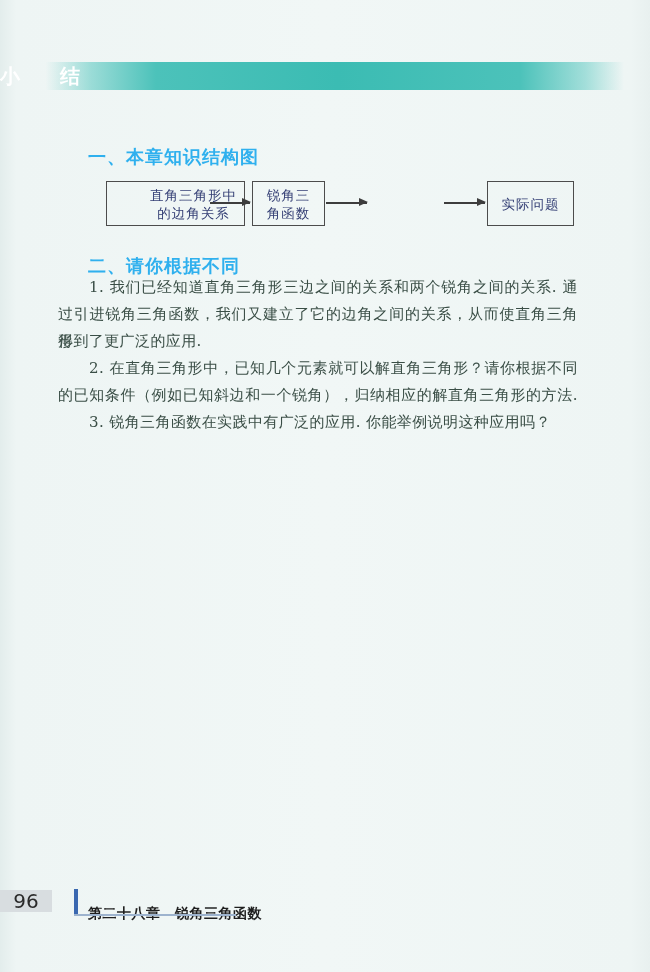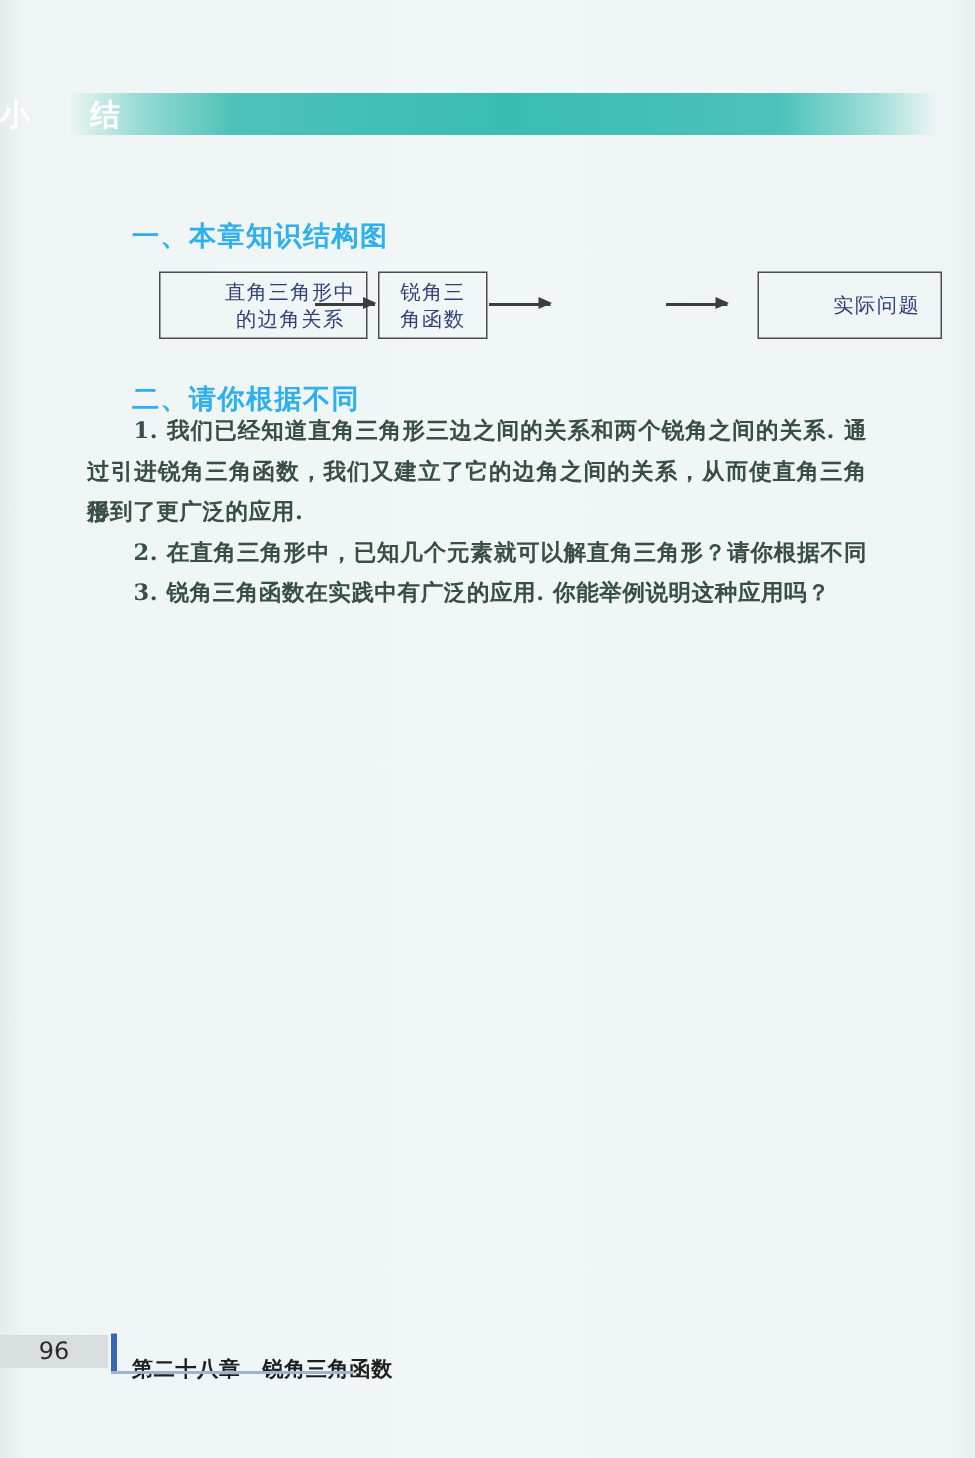--- a/index.html
+++ b/index.html
@@ -42,55 +42,54 @@
     border:1.5px solid #4c4c4c;background:transparent;
     display:flex;flex-direction:column;align-items:center;justify-content:center;
     color:var(--box-text);
     font-family:"DejaVu Serif",serif;
     font-size:13.5px;line-height:18px;letter-spacing:1px;
     text-align:center;
   }
   .flow-box.b1{left:106px;width:101px;padding-left:36px;}
   .flow-box.b2{left:252px;width:71px;}
   .flow-box.b3{left:369px;width:72px;}
-  .flow-box.b4{left:505px;width:85px;padding-left:36px;}
+  .flow-box.b4{left:487px;width:85px;}
   .flow-arrow{
     position:absolute;top:21px;height:1.5px;background:#3d3d3d;
   }
   .flow-arrow.a1{left:210px;width:40px;}
   .flow-arrow.a2{left:326px;width:41px;}
   .flow-arrow.a3{left:444px;width:41px;}
   .flow-arrow::after{
     content:"";position:absolute;right:-1px;top:-3.6px;
     border-left:9px solid #3d3d3d;
     border-top:4.5px solid transparent;
     border-bottom:4.5px solid transparent;
   }
   
   .body-text{
     position:absolute;top:274px;left:58px;width:520px;
     color:var(--body-text);
     font-family:"DejaVu Serif",serif;
     font-size:15px;
-    font-weight:bold;
   }
   .text-line{height:27px;line-height:27px;letter-spacing:.4px;white-space:nowrap;}
   .text-line.justify{
     white-space:normal;
     text-align:justify;text-align-last:justify;
     text-justify:inter-character;
   }
   .text-line.indent{text-indent:31px;}
   
   .footer{position:absolute;left:0;top:889px;width:650px;height:30px;}
   .page-number-band{
-    position:absolute;left:0;top:1px;width:72px;height:22px;
+    position:absolute;left:0;top:1px;width:52px;height:22px;
     background:var(--band-gray);
     text-align:center;line-height:22px;
-    color:#2b2b2b;font-size:16px;font-family:"DejaVu Sans",sans-serif;
+    color:#2b2b2b;font-size:20px;font-family:"DejaVu Sans",sans-serif;
   }
   .footer-divider-bar{
     position:absolute;left:74px;top:0;width:4px;height:25px;
     background:var(--footer-bar);
   }
   .chapter-title{
     position:absolute;left:88px;top:1px;height:22px;line-height:22px;
     color:#1f1f1f;font-size:14px;font-weight:bold;letter-spacing:.5px;
     font-family:"DejaVu Sans",sans-serif;white-space:nowrap;margin-top:12px;
   }
@@ -127,20 +126,21 @@
     </div>
   </div>
 
   <div class="sec-heading h2">二、请你根据不同</div>
 
   <div class="body-text">
     <div class="text-line indent justify">1. 我们已经知道直角三角形三边之间的关系和两个锐角之间的关系. 通</div>
     <div class="text-line justify">过引进锐角三角函数，我们又建立了它的边角之间的关系，从而使直角三角形</div>
     <div class="text-line">得到了更广泛的应用.</div>
     <div class="text-line indent justify">2. 在直角三角形中，已知几个元素就可以解直角三角形？请你根据不同</div>
+    <div class="text-line justify">的已知条件（例如已知斜边和一个锐角），归纳相应的解直角三角形的方法.</div>
     <div class="text-line indent">3. 锐角三角函数在实践中有广泛的应用. 你能举例说明这种应用吗？</div>
   </div>
 
   <div class="footer">
     <div class="page-number-band">
       <span>96</span>
     </div>
     <div class="footer-divider-bar"></div>
     <div class="chapter-title">第二十八章　锐角三角函数</div>
     <div class="footer-underline"></div>

